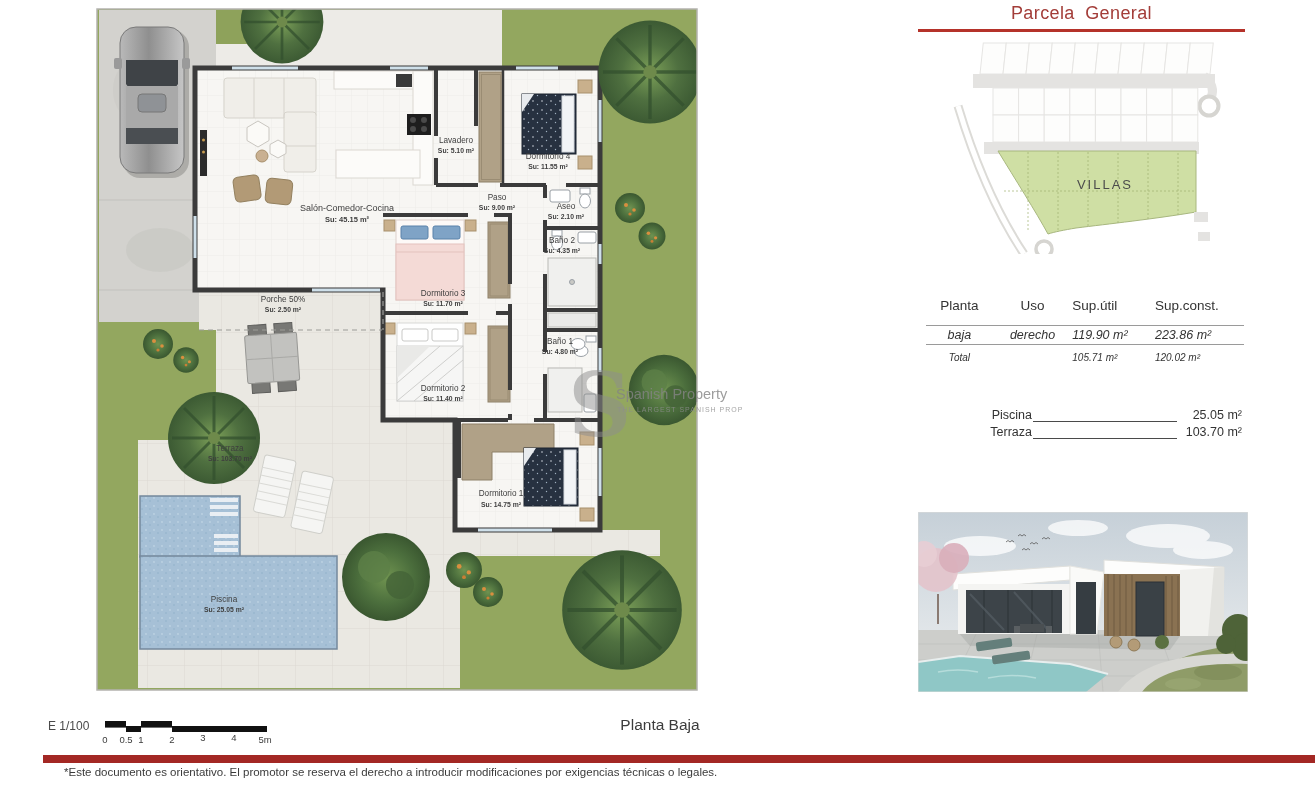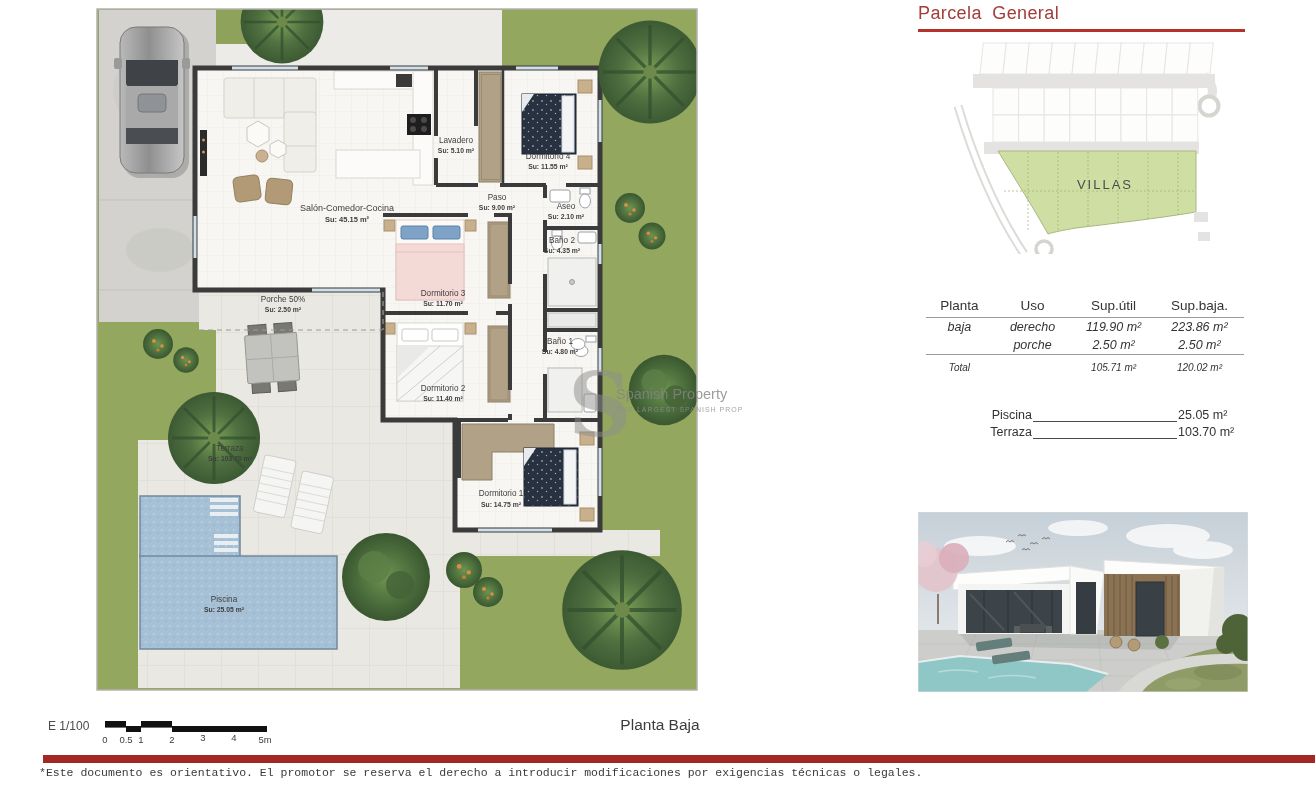--- a/index.html
+++ b/index.html
@@ -7,39 +7,39 @@
     width:1315px;height:802px;position:relative;background:#ffffff;
     font-family:"Liberation Sans",sans-serif;overflow:hidden;
   }
   
   #plan-svg{position:absolute;left:0;top:0;}
   
   .sidebar{position:absolute;left:918px;top:0;width:330px;height:802px;}
   .sec-head{
     position:absolute;left:0;width:327px;margin:0;
     font-size:18px;font-weight:400;color:#a33d39;letter-spacing:.4px;word-spacing:5px;
-    border-bottom:3px solid #b5322a;padding-bottom:5px;
+    border-bottom:3px solid #b5322a;padding-bottom:5px;text-align:center;
   }
   .svg-box{position:absolute;left:0;}
   
   .sup-table{position:absolute;left:8px;top:296px;width:318px;border-collapse:collapse;
     font-size:12.5px;color:#333;}
-  .sup-table th{font-weight:400;font-size:13.5px;padding:2px 0 4px 0;}
+  .sup-table th{font-weight:400;font-size:13.5px;padding:2px 0 12px 0;}
   .sup-table td{padding:2px 0;font-style:italic;}
-  .c{text-align:center}.r{text-align:center}
+  .c{text-align:center}.r{text-align:left}
   .rule td,.rule th{border-top:1px solid #9a9a9a;height:0;padding:0;}
   .tot td{padding-top:7px;font-size:10px;}
   .extras{position:absolute;left:62px;top:408px;width:262px;font-size:12.5px;color:#333;}
   .ex-row{display:flex;align-items:flex-end;margin-bottom:3px;}
   .ex-label{width:52px;text-align:right;}
   .ex-fill{flex:1;border-bottom:1px solid #4a4a4a;height:11px;margin:0 1px;}
-  .ex-val{width:64px;text-align:left;}
+  .ex-val{width:64px;text-align:right;}
   
   .footer-bar{position:absolute;left:43px;top:755px;width:1272px;height:8px;background:#a32824;}
-  .footer-text{position:absolute;left:39px;top:766px;font-size:11.5px;color:#3b3b3b;font-family:Liberation Mono, monospace;}
+  .footer-text{position:absolute;left:64px;top:766px;font-size:11.5px;color:#3b3b3b;}
 </style>
 </head>
 <body>
 
 <svg id="plan-svg" width="760" height="802" viewBox="0 0 760 802">
   <defs>
     <clipPath id="plotClip">
         <rect x="97" y="9" width="600" height="681"></rect>
       </clipPath>
     <pattern id="terr" width="37" height="37" patternUnits="userSpaceOnUse">
@@ -458,36 +458,30 @@
         <col style="width:21%">
         <col style="width:25%">
         <col style="width:26%">
         <col style="width:28%">
       </colgroup>
     <tbody>
         <tr>
       <th class="c">Planta</th>
       <th class="c">Uso</th>
       <th class="r">Sup.útil</th>
-      <th class="r">Sup.baja.</th>
+      <th class="r">Sup.const.</th>
     </tr>
     <tr class="rule">
           <td colspan="4"></td>
         </tr>
     <tr>
       <td class="c">baja</td>
       <td class="c">derecho</td>
       <td class="r">119.90 m²</td>
       <td class="r">223.86 m²</td>
-    </tr>
-    <tr>
-      <td class="c"></td>
-      <td class="c">porche</td>
-      <td class="r">2.50 m²</td>
-      <td class="r">2.50 m²</td>
     </tr>
     <tr class="rule">
           <td colspan="4"></td>
         </tr>
     <tr class="tot">
       <td class="c">Total</td>
       <td></td>
       <td class="r">105.71 m²</td>
       <td class="r">120.02 m²</td>
     </tr>

